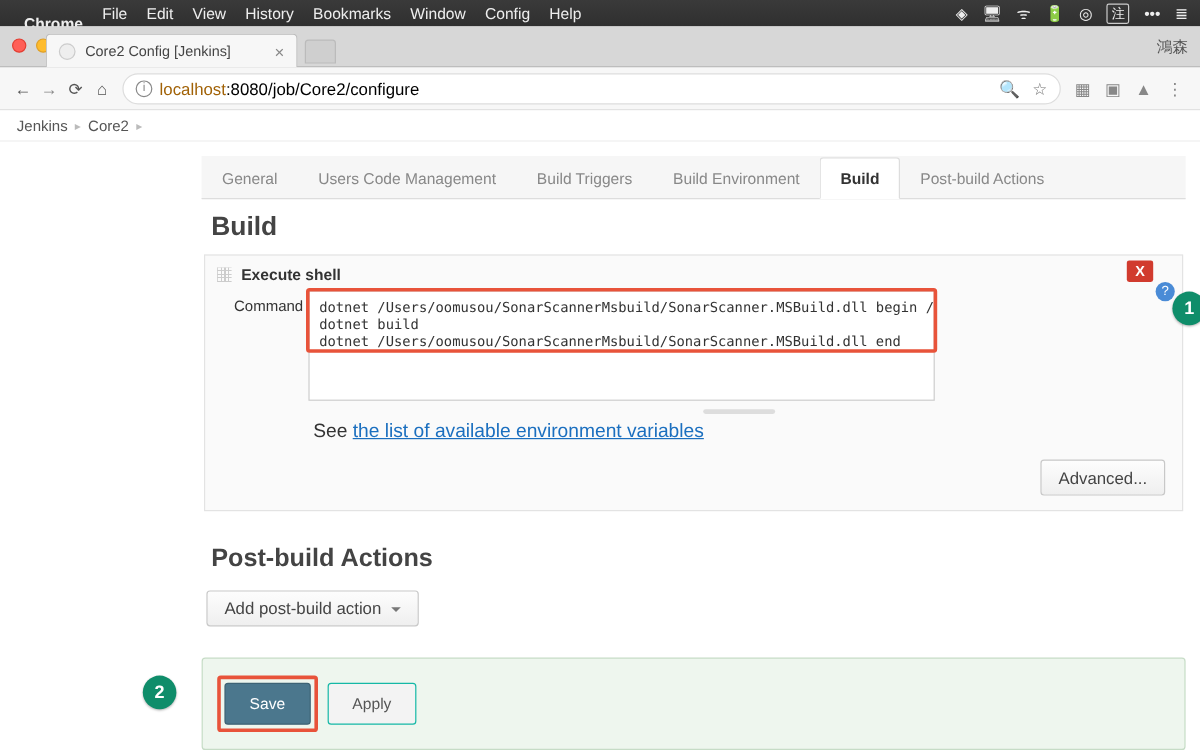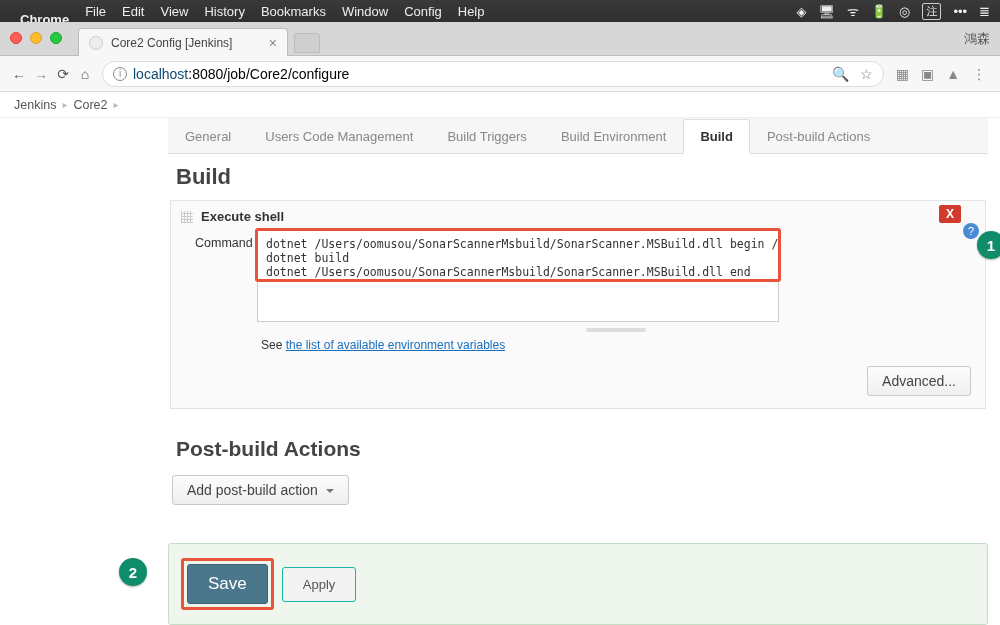--- a/index.html
+++ b/index.html
@@ -9,70 +9,70 @@
   .mac-menu .apple { font-size: 14px; margin-right: 10px; }
   .mac-menu .item { margin-right: 16px; }
   .mac-menu .bold { font-weight: 600; margin-top: 16px; }
   .mac-menu .spacer { flex: 1; }
   .mac-menu .ricon { margin-left: 12px; font-size: 13px; }
   
   .chrome-tabs { height: 34px; background: #d7d7d7; display: flex; align-items: flex-end; padding-left: 6px; border-bottom: 1px solid #bdbdbd; position: relative; }
   .traffic { display: flex; gap: 8px; align-items: center; position: absolute; left: 10px; top: 10px; }
   .tl { width: 12px; height: 12px; border-radius: 50%; }
   .tl.r{background:#ff5f57;border:1px solid #e33e32;} .tl.y{background:#febc2e;border:1px solid #e0a027;} .tl.g{background:#28c840;border:1px solid #17a92d;}
-  .tab { margin-left: 72px; height: 28px; background: #f7f7f7; border: 1px solid #bdbdbd; border-bottom: none; border-radius: 4px 4px 0 0; display: flex; align-items: center; padding: 0 10px; font-size: 12px; color: #444; min-width: 210px; position: relative; top:1px; }
+  .tab { margin-left: 32px; height: 28px; background: #f7f7f7; border: 1px solid #bdbdbd; border-bottom: none; border-radius: 4px 4px 0 0; display: flex; align-items: center; padding: 0 10px; font-size: 12px; color: #444; min-width: 210px; position: relative; top:1px; }
   .tab .favicon { width: 14px; height: 14px; border-radius: 50%; background: #eee; border:1px solid #ccc; margin-right:8px; display:inline-block;}
   .tab .close { margin-left: auto; color:#888; font-size:14px;}
   .ghost-tab { width: 26px; height: 20px; margin-left: 6px; background:#cfcfcf; border:1px solid #bbb; border-radius:3px 3px 0 0; position:relative; top:-2px;}
   .chrome-tabs .user-right { position:absolute; right:10px; top:8px; font-size:13px; color:#555;}
   .omnibox { height: 36px; background: #f7f7f7; display: flex; align-items: center; padding: 0 8px; border-bottom: 1px solid #ddd; font-size: 14px; color:#555;}
   .omnibox .nav-ico { width:22px; text-align:center; color:#888;}
   .omnibox .nav-ico.enabled{color:#555;}
   .omnibox .urlbox { flex:1; display:flex; align-items:center; border:1px solid #ddd; border-radius:16px; height:26px; padding:0 10px; margin:0 6px; background:#fff;}
   .omnibox .urlbox .i-info { width:14px;height:14px;border:1px solid #888;border-radius:50%;display:inline-flex;align-items:center;justify-content:center;font-size:10px;color:#888;margin-right:6px;}
-  .omnibox .urlbox .host{color:#0c4a6e;} .omnibox .urlbox .path{color:#000000;}
+  .omnibox .urlbox .host{color:#a16207;} .omnibox .urlbox .path{color:#000000;}
   .omnibox .urlbox .right-icons{margin-left:auto;color:#777;display:flex;gap:10px;}
   .omnibox .right-ext { display:flex; gap:12px; color:#888; padding:0 6px;}
   
   .jenkins-crumb { height: 26px; background: #fff; border-bottom: 1px solid #eee; display:flex; align-items:center; font-size:12.5px; color:#555; padding-left:14px;}
   .jenkins-crumb .c-item{margin-right:6px;} .jenkins-crumb .sep{color:#bbb;margin-right:6px;font-size:10px;}
   
   .content { position: relative; height: calc(625px - 22px - 34px - 36px - 26px); overflow: hidden; }
-  .config-panel { position: absolute; left: 168px; top: 0; right: 12px; }
+  .config-panel { position: absolute; left: 168px; top: 12px; right: 12px; }
   
   .cfg-tabs { display:flex; border-bottom:1px solid #ddd; height:36px; align-items:flex-end; background:#f6f6f6;}
   .cfg-tab { padding:9px 16px; font-size:13px; color:#888; cursor:pointer; border:1px solid transparent; border-bottom:none;}
   .cfg-tab.active { color:#333; font-weight:700; background:#fff; border:1px solid #ddd; border-bottom:1px solid #fff; border-radius:3px 3px 0 0; position:relative; top:1px;}
   .section-h1 { font-size:22px; font-weight:700; color:#444; padding:10px 4px 10px 8px;}
   
   .build-box { border:1px solid #e3e3e3; background:#fafafa; padding:0 0 12px 0; position:relative; margin:0 2px;}
   .step-head { display:flex; align-items:center; padding:8px 10px 6px 10px; }
   .drag-handle { width:12px;height:12px; background:repeating-linear-gradient(90deg,#ccc 0 1px,transparent 1px 3px),repeating-linear-gradient(0deg,#ccc 0 1px,transparent 1px 3px); margin-right:8px;}
   .step-title { font-weight:700; font-size:13px; color:#333;}
   .del-x { position:absolute; top:4px; right:24px; background:#d13b2e; color:#fff; width:22px; height:18px; font-size:12px; font-weight:700; display:flex; align-items:center; justify-content:center; border-radius:2px; cursor:pointer;}
   .help-q { position:absolute; top:22px; right:6px; width:16px;height:16px;border-radius:50%;background:#4a8bd6;color:#fff;font-size:11px;display:flex;align-items:center;justify-content:center;cursor:pointer;}
   .cmd-row { display:flex; padding:0 10px 0 24px; }
   .cmd-label { width:62px; font-size:12.5px; color:#333; padding-top:6px;}
   .cmd-wrap { flex:1; position:relative; }
   .cmd-area { width:522px; height:92px; border:1px solid #ccc; background:#fff; font-family: Menlo, Consolas, monospace; font-size:11.5px; color:#333; padding:6px 8px; resize:none; white-space:pre; overflow:hidden;}
   .highlight-box { position:absolute; top:-2px; left:-2px; width:526px; height:54px; border:3px solid #e8533a; border-radius:3px; pointer-events:none;}
   .callout { position:absolute; width:28px;height:28px;border-radius:50%;background:#0f8d6a;color:#fff;display:flex;align-items:center;justify-content:center;font-weight:700;font-size:15px;box-shadow:0 1px 2px rgba(0,0,0,.3);}
   .callout.c1{ top:1px; right:-30px;}
   .resize-nub{width:60px;height:4px;background:#ddd;margin:2px auto 0;border-radius:2px;}
-  .env-line{font-size:12px;color:#333;margin:6px 0 0 90px;}
+  .env-line{font-size:16px;color:#333;margin:6px 0 0 90px;}
   .env-line a{color:#1b6fbf;text-decoration:underline;cursor:pointer;}
   .adv-row{display:flex;justify-content:flex-end;padding:14px 14px 0 0;}
   .j-btn{background:linear-gradient(#fdfdfd,#efefef);border:1px solid #c8c8c8;border-radius:3px;padding:6px 14px;font-size:14px;color:#444;cursor:pointer;text-align:center;}
   .j-btn.dd::after{content:"";display:inline-block;margin-left:8px;border:4px solid transparent;border-top-color:#777;position:relative;top:2px;}
   .add-step-row{margin:12px 0 0 4px;}
   .post-h1{font-size:21px;font-weight:700;color:#444;margin:28px 0 14px 8px;}
   
   .save-bar{position:absolute; left:168px; bottom:0; width:calc(100% - 180px); background:#eef6ee; border:1px solid #c6dcc6; border-radius:3px; padding:20px 18px; display:flex; gap:14px; align-items:center;}
   .save-wrap{position:relative;display:inline-block;}
-  .save-btn{background:#4b778d;color:#fff;border:1px solid #3e6375;border-radius:3px;padding:9px 20px;font-size:17px;font-weight:500;cursor:pointer;}
+  .save-btn{background:#4b778d;color:#fff;border:1px solid #3e6375;border-radius:3px;padding:9px 20px;font-size:13px;font-weight:500;cursor:pointer;}
   .save-highlight{position:absolute;top:-6px;left:-6px;right:-6px;bottom:-6px;border:3px solid #e8533a;border-radius:3px;pointer-events:none;}
   .apply-btn{background:#f3f3f3;border:1px solid #14b8a6;color:#555;border-radius:3px;padding:9px 20px;font-size:13px;cursor:pointer;}
   .callout.c2{ left:-50px; top:14px;}
 </style>
 </head>
 <body>
 
 <div class="mac-menu">
   <span class="apple"></span>
   <span class="item bold">Chrome</span>

